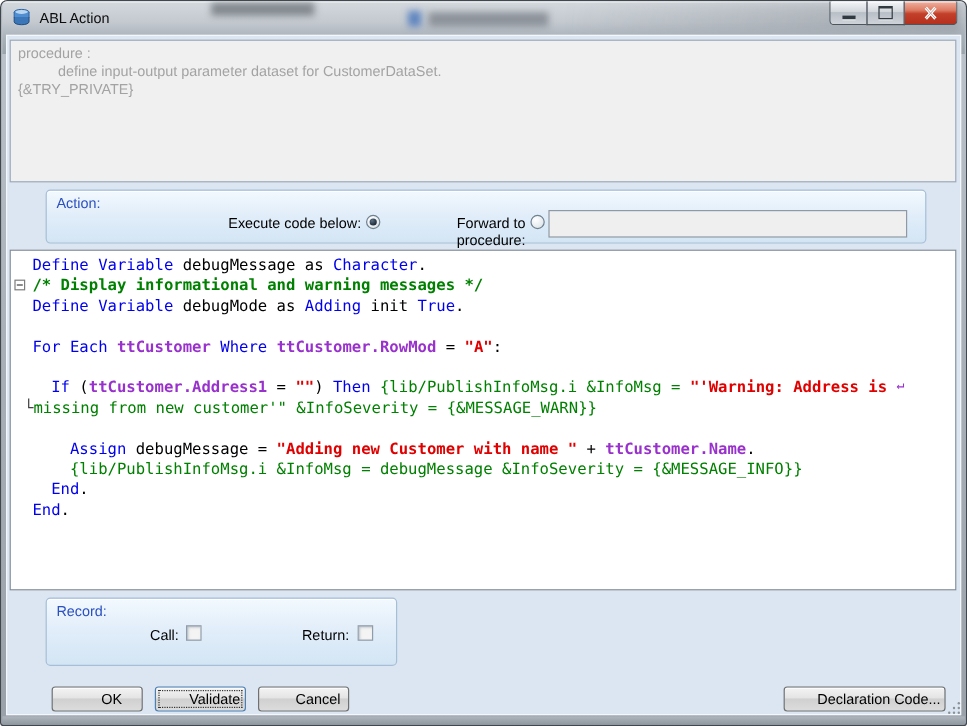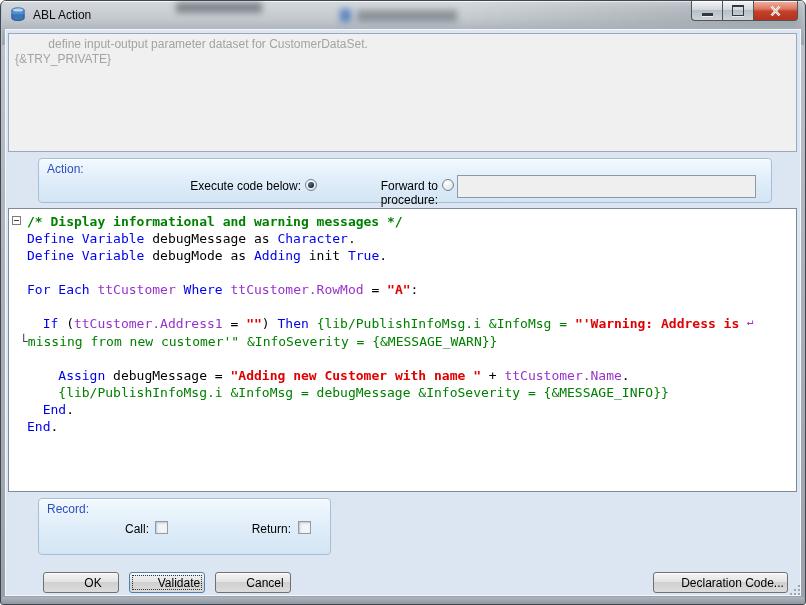--- a/index.html
+++ b/index.html
@@ -53,21 +53,21 @@
     border:1px solid #8d99a6;background:#efefef;font-size:12px;padding:2px 4px;color:#444;}
   
   .code-box{position:absolute;left:7px;top:207px;width:789px;height:284px;box-sizing:border-box;
     background:#ffffff;border:1px solid #7f8b99;padding:4px 2px 0 0;overflow:hidden;cursor:text;}
   .code-line{position:relative;white-space:pre;font-family:"DejaVu Sans Mono",monospace;
     font-size:13px;line-height:17px;padding-left:18px;color:#000;}
   .fold{position:absolute;left:3px;top:3px;width:9px;height:9px;border:1px solid #7d7d7d;background:#fff;box-sizing:border-box;cursor:pointer;}
   .fold::after{content:"";position:absolute;left:1px;right:1px;top:3px;border-top:1px solid #404040;}
   .cp{color:#000000;}
   .ck{color:#0000ee;}
-  .ct{color:#9932cc;font-weight:normal;margin-top:20px;}
+  .ct{color:#9932cc;font-weight:bold;margin-top:20px;}
   .cs{color:#e00000;font-weight:bold;}
   .cc{color:#008000;font-weight:bold;}
   .cg{color:#008000;}
   .cw{color:#9932cc;position:relative;top:-3px;font-size:11px;}
   .ccont{color:#404040;margin-left:-7px;}
   
   .btn{position:absolute;top:571px;height:21px;box-sizing:border-box;border:1px solid #707070;border-radius:3px;
     background:linear-gradient(180deg,#f4f4f4 0%,#e4e4e4 45%,#d0d0d0 50%,#dcdcdc 100%);
     font-size:12px;color:#000;display:flex;align-items:center;justify-content:center;cursor:default;
     box-shadow:inset 0 1px 0 rgba(255,255,255,.9);padding-left:24px;}
@@ -108,38 +108,39 @@
           <path d="M2.5 1.5 L10.5 10.5 M10.5 1.5 L2.5 10.5" stroke="#ffffff" stroke-width="2.6"></path>
           <path d="M2.5 1.5 L10.5 10.5 M10.5 1.5 L2.5 10.5" stroke="#5a1008" stroke-width="0.7" opacity="0.45"></path>
         </svg>
       </div>
     </div>
   </div>
 
   <div class="client"></div>
 
   <div class="desc-box" id="desc-box">
+      <div class="desc-line">procedure :</div>
       <div class="desc-line">          define input-output parameter dataset for CustomerDataSet.</div>
       <div class="desc-line">{&amp;TRY_PRIVATE}</div>
     </div>
 
   <div class="panel" style="left:37px;top:157px;width:734px;height:45px;">
     <span class="panel-label" style="left:8px;top:3px;">Action:</span>
   </div>
   <span class="ctl-label" style="left:160px;top:178px;width:140px;">Execute code below:</span>
   <span class="radio sel" id="radio-exec" style="left:304px;top:178px;">
       <span class="dot"></span>
     </span>
   <span class="ctl-label" style="left:325px;top:178px;width:112px;">Forward to procedure:</span>
   <span class="radio" id="radio-fwd" style="left:441px;top:178px;"></span>
   <input class="text-input" disabled="" value="" style="">
 
   <div class="code-box" id="code-box">
+      <div class="code-line"><span class="ck">Define Variable</span><span class="cp"> debugMessage as </span><span class="ck">Character</span><span class="cp">.</span></div>
       <div class="code-line"><span class="fold"></span><span class="cc">/* Display informational and warning messages */</span></div>
-      <div class="code-line"><span class="ck">Define Variable</span><span class="cp"> debugMessage as </span><span class="ck">Character</span><span class="cp">.</span></div>
       <div class="code-line"><span class="ck">Define Variable</span><span class="cp"> debugMode as </span><span class="ck">Adding</span><span class="cp"> init </span><span class="ck">True</span><span class="cp">.</span></div>
       <div class="code-line">&nbsp;</div>
       <div class="code-line"><span class="ck">For Each</span><span class="cp"> </span><span class="ct">ttCustomer</span><span class="cp"> </span><span class="ck">Where</span><span class="cp"> </span><span class="ct">ttCustomer.RowMod</span><span class="cp"> = </span><span class="cs">"A"</span><span class="cp">:</span></div>
       <div class="code-line">&nbsp;</div>
       <div class="code-line"><span class="cp">  </span><span class="ck">If</span><span class="cp"> (</span><span class="ct">ttCustomer.Address1</span><span class="cp"> = </span><span class="cs">""</span><span class="cp">) </span><span class="ck">Then</span><span class="cp"> </span><span class="cg">{lib/PublishInfoMsg.i &amp;InfoMsg = </span><span class="cs">"'Warning: Address is </span><span class="cw">↵</span></div>
       <div class="code-line"><span class="ccont">└</span><span class="cg">missing from new customer'" &amp;InfoSeverity = {&amp;MESSAGE_WARN}}</span></div>
       <div class="code-line">&nbsp;</div>
       <div class="code-line"><span class="cp">    </span><span class="ck">Assign</span><span class="cp"> debugMessage = </span><span class="cs">"Adding new Customer with name "</span><span class="cp"> + </span><span class="ct">ttCustomer.Name</span><span class="cp">.</span></div>
       <div class="code-line"><span class="cp">    </span><span class="cg">{lib/PublishInfoMsg.i &amp;InfoMsg = debugMessage &amp;InfoSeverity = {&amp;MESSAGE_INFO}}</span></div>
       <div class="code-line"><span class="cp">  </span><span class="ck">End</span><span class="cp">.</span></div>

